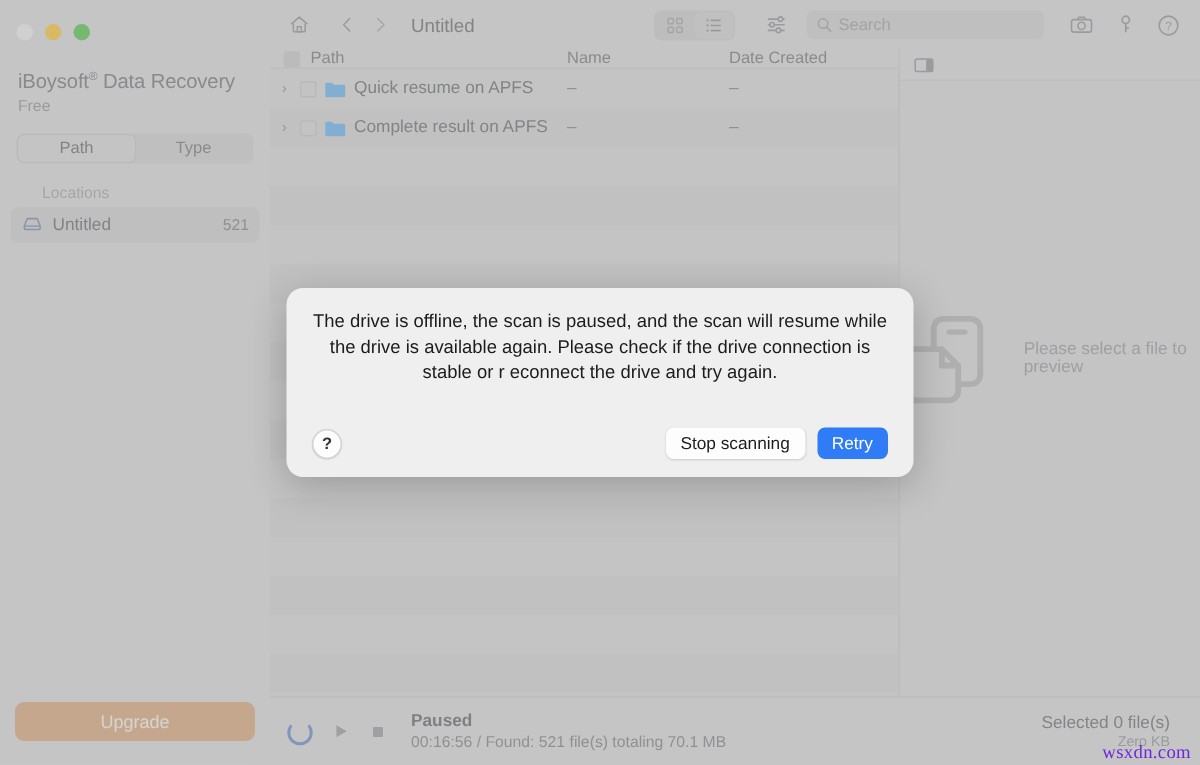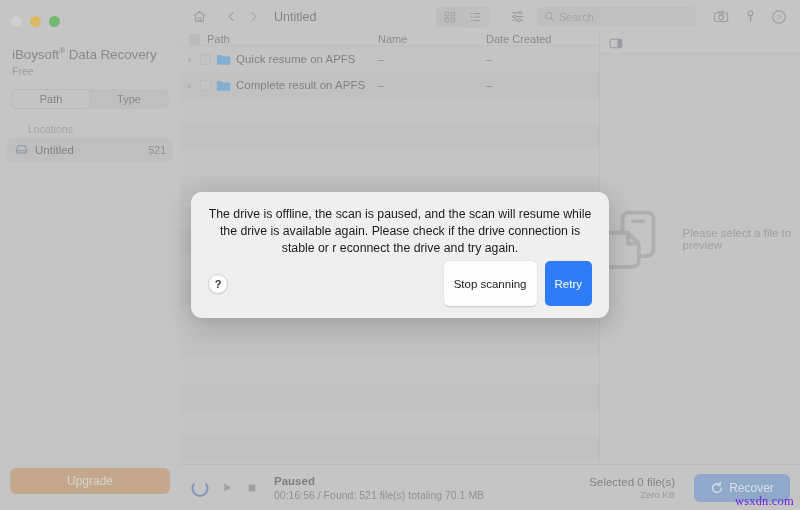--- a/index.html
+++ b/index.html
@@ -385,21 +385,21 @@
     display: flex;
     gap: 8px;
   }
   .dbtn {
     height: 21px;
     border-radius: 5px;
     font-size: 11.5px;
     display: flex;
     align-items: center;
     justify-content: center;
-    padding: 12px 10px;
+    padding: 0 10px;
   }
   .dbtn.secondary {
     background: #fdfdfd;
     color: #1c1c1e;
     box-shadow: 0 0.5px 1.5px rgba(0,0,0,0.16);
   }
   .dbtn.primary {
     background: #2f7cf6;
     color: #ffffff;
   }
@@ -639,27 +639,20 @@
           </div>
           <div class="status-text">
             <div class="status-title">Paused</div>
             <div class="status-detail">00:16:56 / Found: 521 file(s) totaling 70.1 MB</div>
           </div>
           <div class="sb-spacer"></div>
           <div class="sel-block">
             <div class="sel-main">Selected 0 file(s)</div>
             <div class="sel-sub">Zero KB</div>
           </div>
-          <div class="recover-btn">
-            <svg width="14" height="14" viewBox="0 0 16 16">
-              <path d="M13 8 A5 5 0 1 1 11.1 4.1" fill="none" stroke="#e7eef7" stroke-width="1.5" stroke-linecap="round"></path>
-              <path d="M11.6 1.6 L11.6 4.6 L8.6 4.6" fill="none" stroke="#e7eef7" stroke-width="1.5" stroke-linecap="round" stroke-linejoin="round"></path>
-            </svg>
-            <span>Recover</span>
-          </div>
         </div>
 
       </div>
     </div>
   </div>
 
   <div class="scrim"></div>
 
   <div class="dialog">
     <div class="dlg-msg">The drive is offline, the scan is paused, and the scan will resume while the drive is available again. Please check if the drive connection is stable or r econnect the drive and try again.</div>

